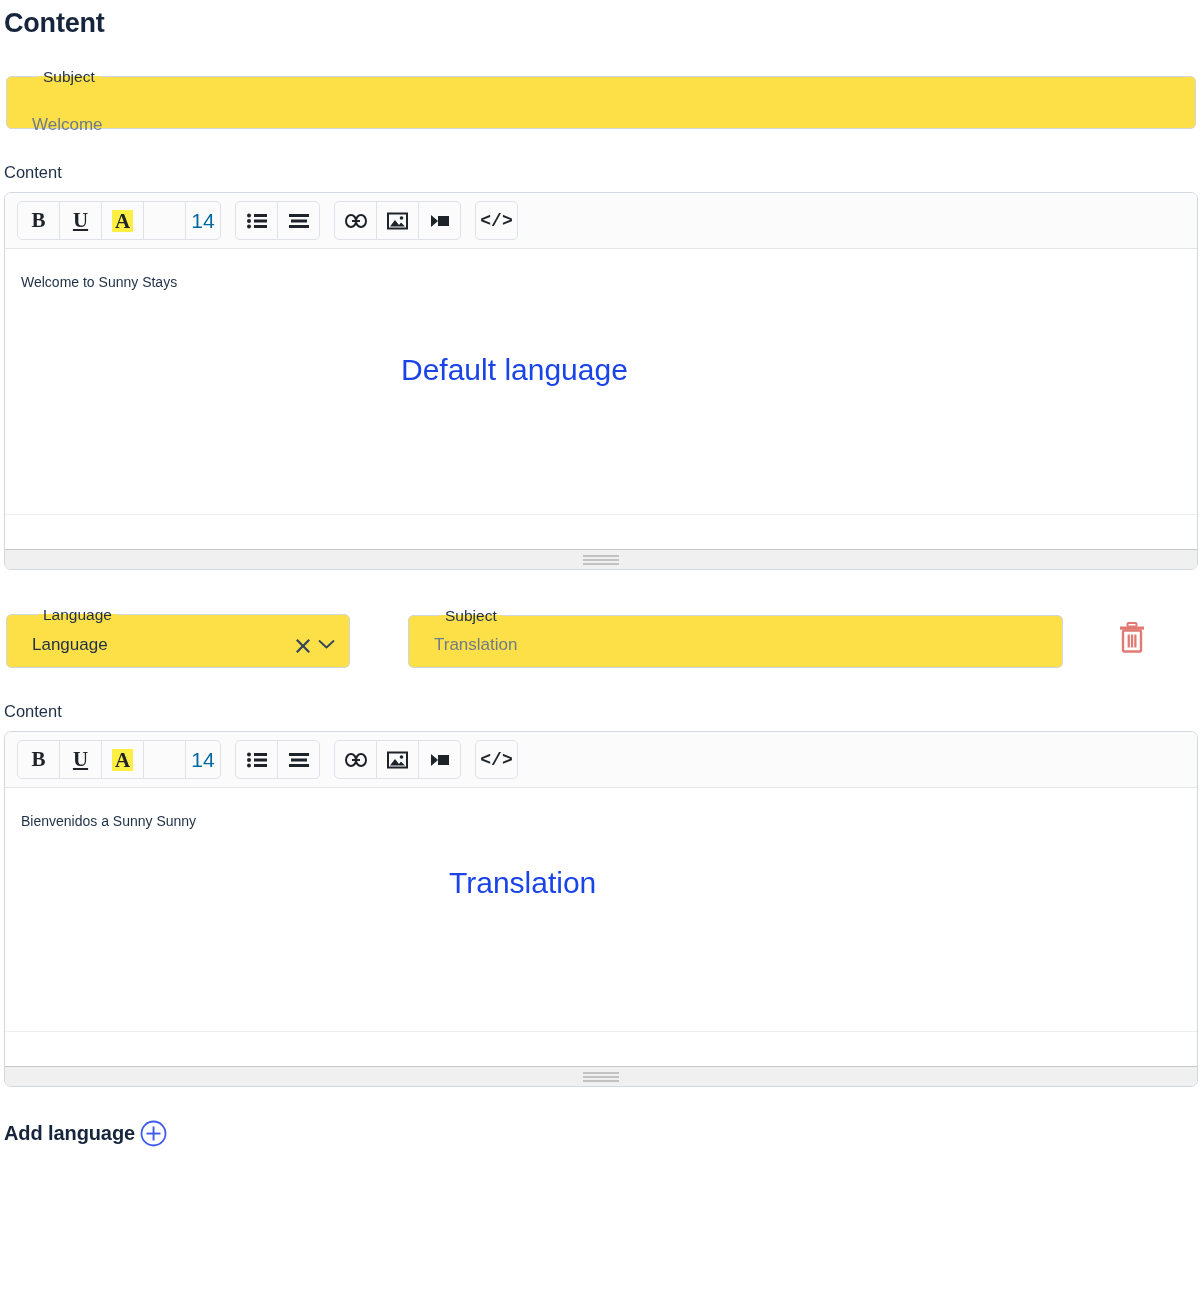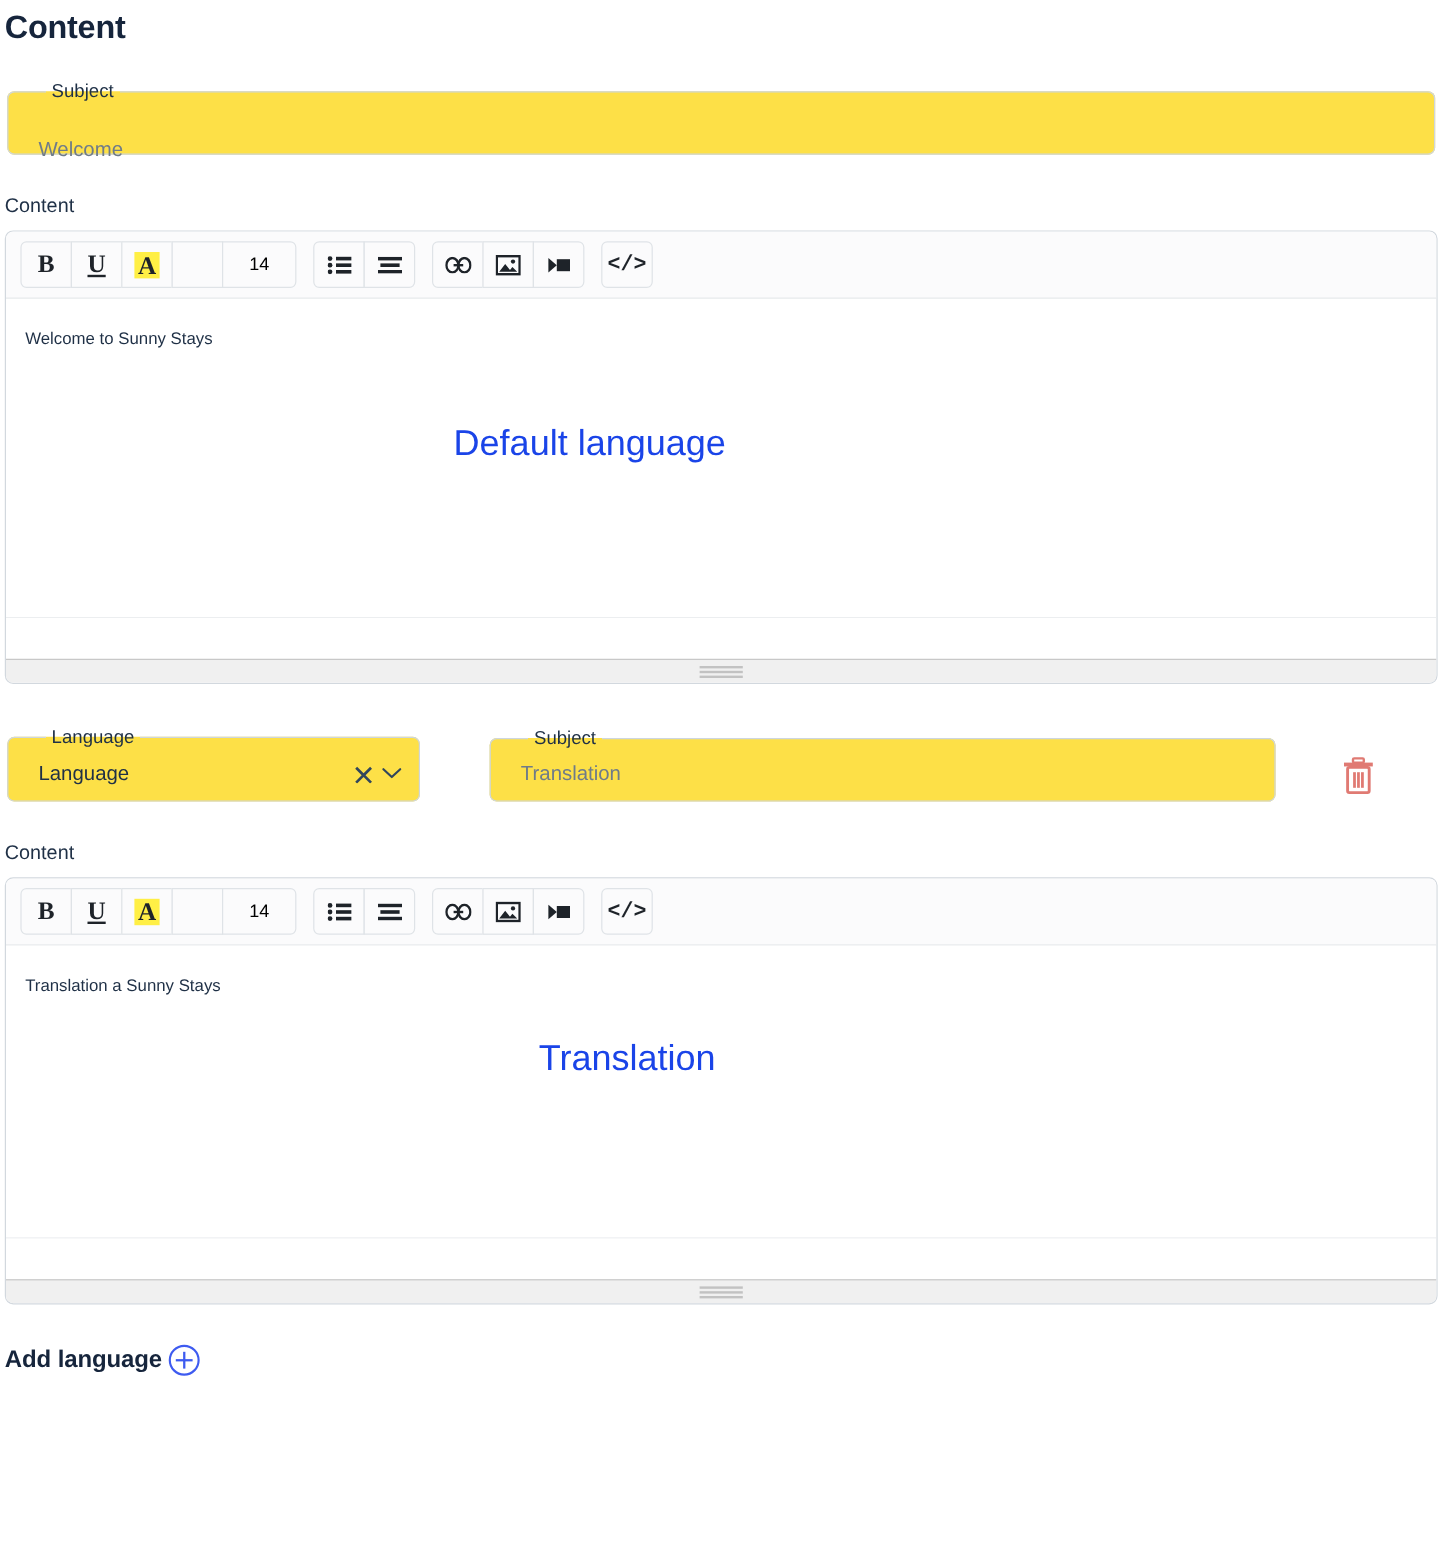--- a/index.html
+++ b/index.html
@@ -133,23 +133,23 @@
   .tb-btn.fontcolor span {
     font-family: "Liberation Serif", serif;
     font-weight: bold;
     font-size: 21px;
     background: #ffef45;
     padding: 0 3px;
     line-height: 22px;
     display: inline-block;
   }
   .tb-btn.fontsize {
-    width: 62px;
-    font-size: 15px;
-    color: #000000;
+    width: 36px;
+    font-size: 21px;
+    color: #0369a1;
   }
   .tb-btn.code {
     font-family: "Liberation Mono", monospace;
     font-size: 18px;
     font-weight: bold;
   }
   .tb-btn svg { display: block; }
 
   .editor-body {
     background: #ffffff;
@@ -190,21 +190,21 @@
   }
   .grip-lines i {
     display: block;
     height: 2px;
     background: #c2c2c2;
   }
 
   
   .translation-row {
     display: flex;
-    align-items: flex-end;
+    align-items: center;
     margin-top: 37px;
   }
   .field.language-field {
     width: 344px;
     height: 61px;
     flex: none;
   }
   .language-icons {
     position: absolute;
     right: 14px;
@@ -336,21 +336,21 @@
       <div class="tb-group">
         <div class="tb-btn code">
           <span>&lt;/&gt;</span>
         </div>
       </div>
 
     </div>
 
     <div class="editor-body" style="height:265px;">
       <div class="editor-text">Welcome to Sunny Stays</div>
-      <div class="annotation" style="left:373px; top:104px;">Default language</div>
+      <div class="annotation" style="left:396px; top:104px;">Default language</div>
     </div>
 
     <div class="editor-statusbar"></div>
     <div class="editor-grip">
       <span class="grip-lines">
           <i></i>
           <i></i>
           <i></i>
         </span>
     </div>
@@ -461,21 +461,21 @@
 
       <div class="tb-group">
         <div class="tb-btn code">
           <span>&lt;/&gt;</span>
         </div>
       </div>
 
     </div>
 
     <div class="editor-body" style="height:243px;">
-      <div class="editor-text">Translation a Sunny Stays</div>
+      <div class="editor-text">Bienvenidos a Sunny Sunny</div>
       <div class="annotation" style="left:444px; top:78px;">Translation</div>
     </div>
 
     <div class="editor-statusbar"></div>
     <div class="editor-grip">
       <span class="grip-lines">
           <i></i>
           <i></i>
           <i></i>
         </span>

